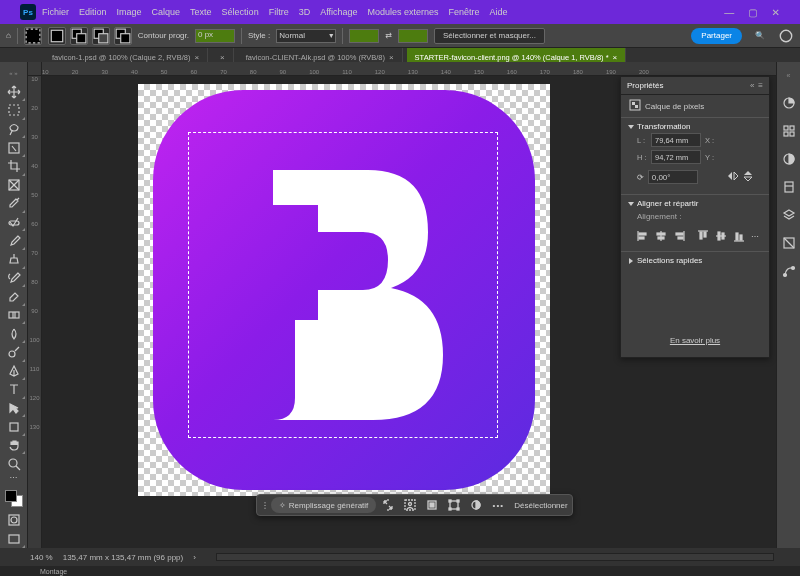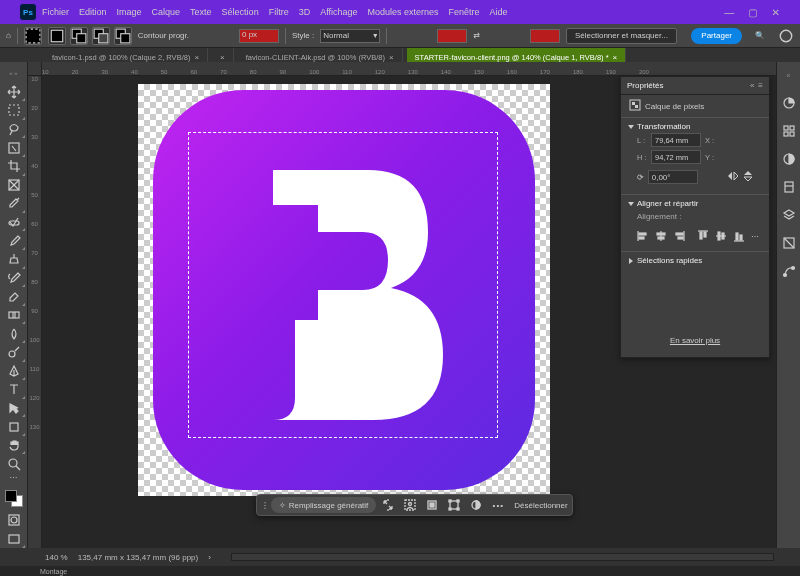--- a/index.html
+++ b/index.html
@@ -11,21 +11,21 @@
   .titlebar .logo { width: 16px; height: 16px; background: #001e36; border-radius: 3px; display: flex; align-items: center; justify-content: center; color: #31a8ff; font-size: 8px; font-weight: bold; margin-right: 6px; }
   .menu { display: flex; gap: 10px; color: #ccc; font-size: 9px; }
   .menu span { cursor: default; }
   .winctrl { margin-left: auto; display: flex; gap: 14px; color: #bbb; font-size: 10px; }
 
   
   .options { height: 24px; background: #454545; display: flex; align-items: center; gap: 6px; padding: 0 6px; font-size: 8px; color: #ccc; border-bottom: 1px solid #222; }
   .options .sep { width:1px; height:16px; background:#666; }
   .options .tool-ic { width:18px; height:18px; background:#2d2d2d; border:1px solid #666; border-radius:2px; display:flex; align-items:center; justify-content:center; }
   .opt-group { display:flex; align-items:center; gap:4px; }
-  .opt-input { background:#b91c1c; border:1px solid #666; height:14px; width:40px; color:#ccc; font-size:8px; padding:0 2px;margin-left:44px; }
+  .opt-input { background:#4d7c0f; border:1px solid #666; height:14px; width:40px; color:#ccc; font-size:8px; padding:0 2px; }
   .opt-input2 { background:#2d2d2d; border:1px solid #666; height:14px; width:60px; color:#ccc; font-size:8px; padding:0 2px; display:flex; align-items:center; justify-content:space-between;}
   .opt-btn { background:#2d2d2d; border:1px solid #666; height:16px; padding:0 8px; color:#ccc; font-size:8px; border-radius:2px; display:flex; align-items:center;}
   .share { margin-left:auto; background:#0b84e6; color:#fff; border-radius:10px; height:16px; padding:0 10px; font-size:8px; display:flex; align-items:center;}
   .search-ic, .wheel-ic { width:16px; height:16px; display:flex; align-items:center; justify-content:center; color:#ccc; margin-left:4px;}
   .wheel-ic svg circle{fill:none;stroke:#ccc;stroke-width:1.2;}
 
   
   .doctabs { height: 18px; background: #323232; display: flex; align-items: center; padding-left: 44px; font-size: 7.5px; color:#aaa; gap:4px;}
   .doctab { height:18px; display:flex; align-items:center; padding:0 8px; gap:4px; border-right:1px solid #444;}
   .doctab.active { background:#4d7c0f; color:#fff; }
@@ -87,21 +87,21 @@
   .panel .val{ background:#2e2e2e; height:14px; border:1px solid #555; padding:0 3px; display:flex; align-items:center;}
   .panel .lbl{ color:#aaa;}
   .panel .angle{display:flex; gap:4px; align-items:center; padding:0 8px 6px;}
   .panel .alignrow{display:flex; gap:6px; padding:4px 8px;}
   .panel .alignrow .ai{width:14px; height:14px; display:flex; align-items:center; justify-content:center;}
   .panel .alignrow .ai svg{width:12px;height:12px;fill:none;stroke:#ccc;stroke-width:1.2;}
   .panel .link{ text-align:center; padding:12px 0; color:#ccc; text-decoration:underline;}
   .panel .spacer{height:55px;}
 
   
-  .status { position:absolute; left:0; right:0; bottom:10px; height:18px; background:#323232; color:#bbb; font-size:8px; display:flex; align-items:center; padding-left:45px; gap:10px;}
+  .status { position:absolute; left:0; right:0; bottom:10px; height:18px; background:#323232; color:#bbb; font-size:8px; display:flex; align-items:center; padding-left:30px; gap:10px;}
   .status .scrolltrack{flex:1; height:8px; background:#3a3a3a; margin:0 26px 0 10px; border:1px solid #222;}
   .montage{position:absolute; left:0; right:0; bottom:0; height:10px; background:#262626; color:#aaa; font-size:7px; padding-left:40px; display:flex; align-items:center;}
 </style>
 </head>
 <body>
 
 <div class="app">
 
   <div class="titlebar">
     <div class="logo">Ps</div>

